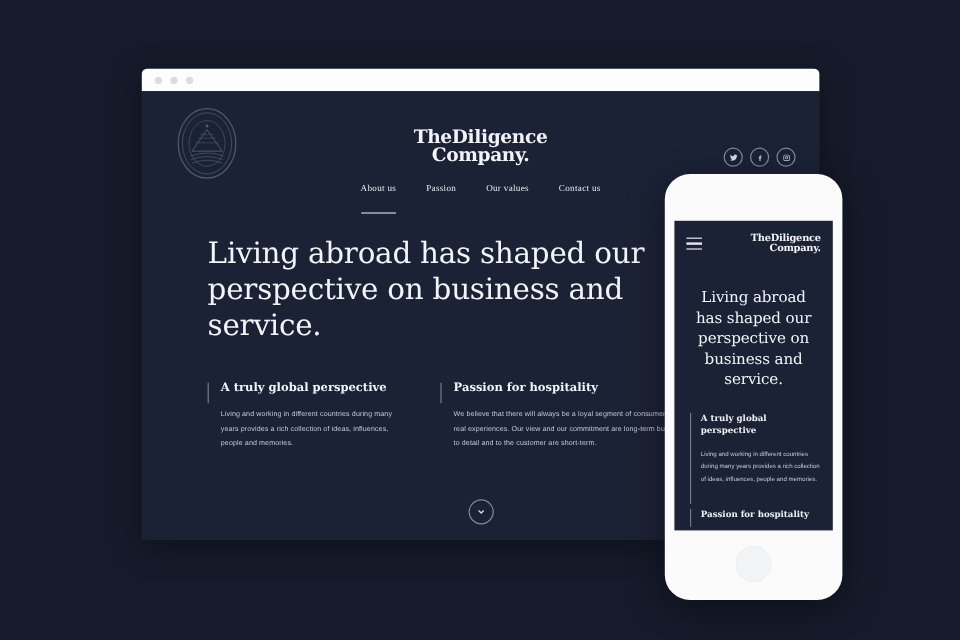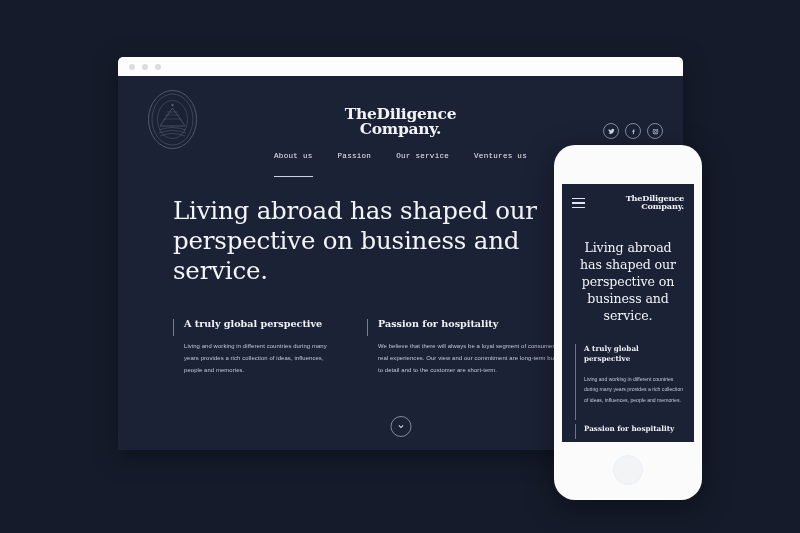--- a/index.html
+++ b/index.html
@@ -45,21 +45,21 @@
     display:flex;align-items:center;justify-content:center;
     color:#d4dbea;
   }
   .soc svg{width:7px;height:7px;fill:#d4dbea;}
 
   .nav{
     position:absolute;left:0;right:0;top:76px;
     display:flex;justify-content:center;gap:25px;
   }
   .nav a{
-    font-family:Liberation Mono, monospace;
+    font-family:Liberation Serif, serif;
     font-size:7.6px;color:#e7eaf2;text-decoration:none;
     letter-spacing:.25px;padding-bottom:16px;
   }
   .nav a.active{border-bottom:1px solid #c9d1e2;}
 
   
   .hero{position:absolute;left:55px;top:120px;width:420px;}
   .hero h1{
     margin:0;font-family:"DejaVu Serif", serif;font-weight:400;
     font-size:24.5px;line-height:1.23;color:#f3f4f8;letter-spacing:-.2px;
@@ -190,22 +190,22 @@
           <span class="soc">
             <svg viewBox="0 0 16 16">
                 <path d="M5 2h6a3 3 0 0 1 3 3v6a3 3 0 0 1-3 3H5a3 3 0 0 1-3-3V5a3 3 0 0 1 3-3zm0 1.3A1.7 1.7 0 0 0 3.3 5v6A1.7 1.7 0 0 0 5 12.7h6A1.7 1.7 0 0 0 12.7 11V5A1.7 1.7 0 0 0 11 3.3H5zM8 5.2A2.8 2.8 0 1 1 8 10.8 2.8 2.8 0 0 1 8 5.2zm0 1.3a1.5 1.5 0 1 0 0 3 1.5 1.5 0 0 0 0-3zm3.1-1.8a.6.6 0 1 1 0 1.2.6.6 0 0 1 0-1.2z"></path>
               </svg>
           </span>
         </div>
 
         <nav class="nav">
           <a class="active" href="#">About us</a>
           <a href="#">Passion</a>
-          <a href="#">Our service</a>
-          <a href="#">Ventures us</a>
+          <a href="#">Our values</a>
+          <a href="#">Contact us</a>
         </nav>
       </div>
 
       <div class="hero">
         <h1>Living abroad has shaped our perspective on business and service.</h1>
       </div>
 
       <div class="cols">
         <div class="col a">
           <h3>A truly global perspective</h3>

